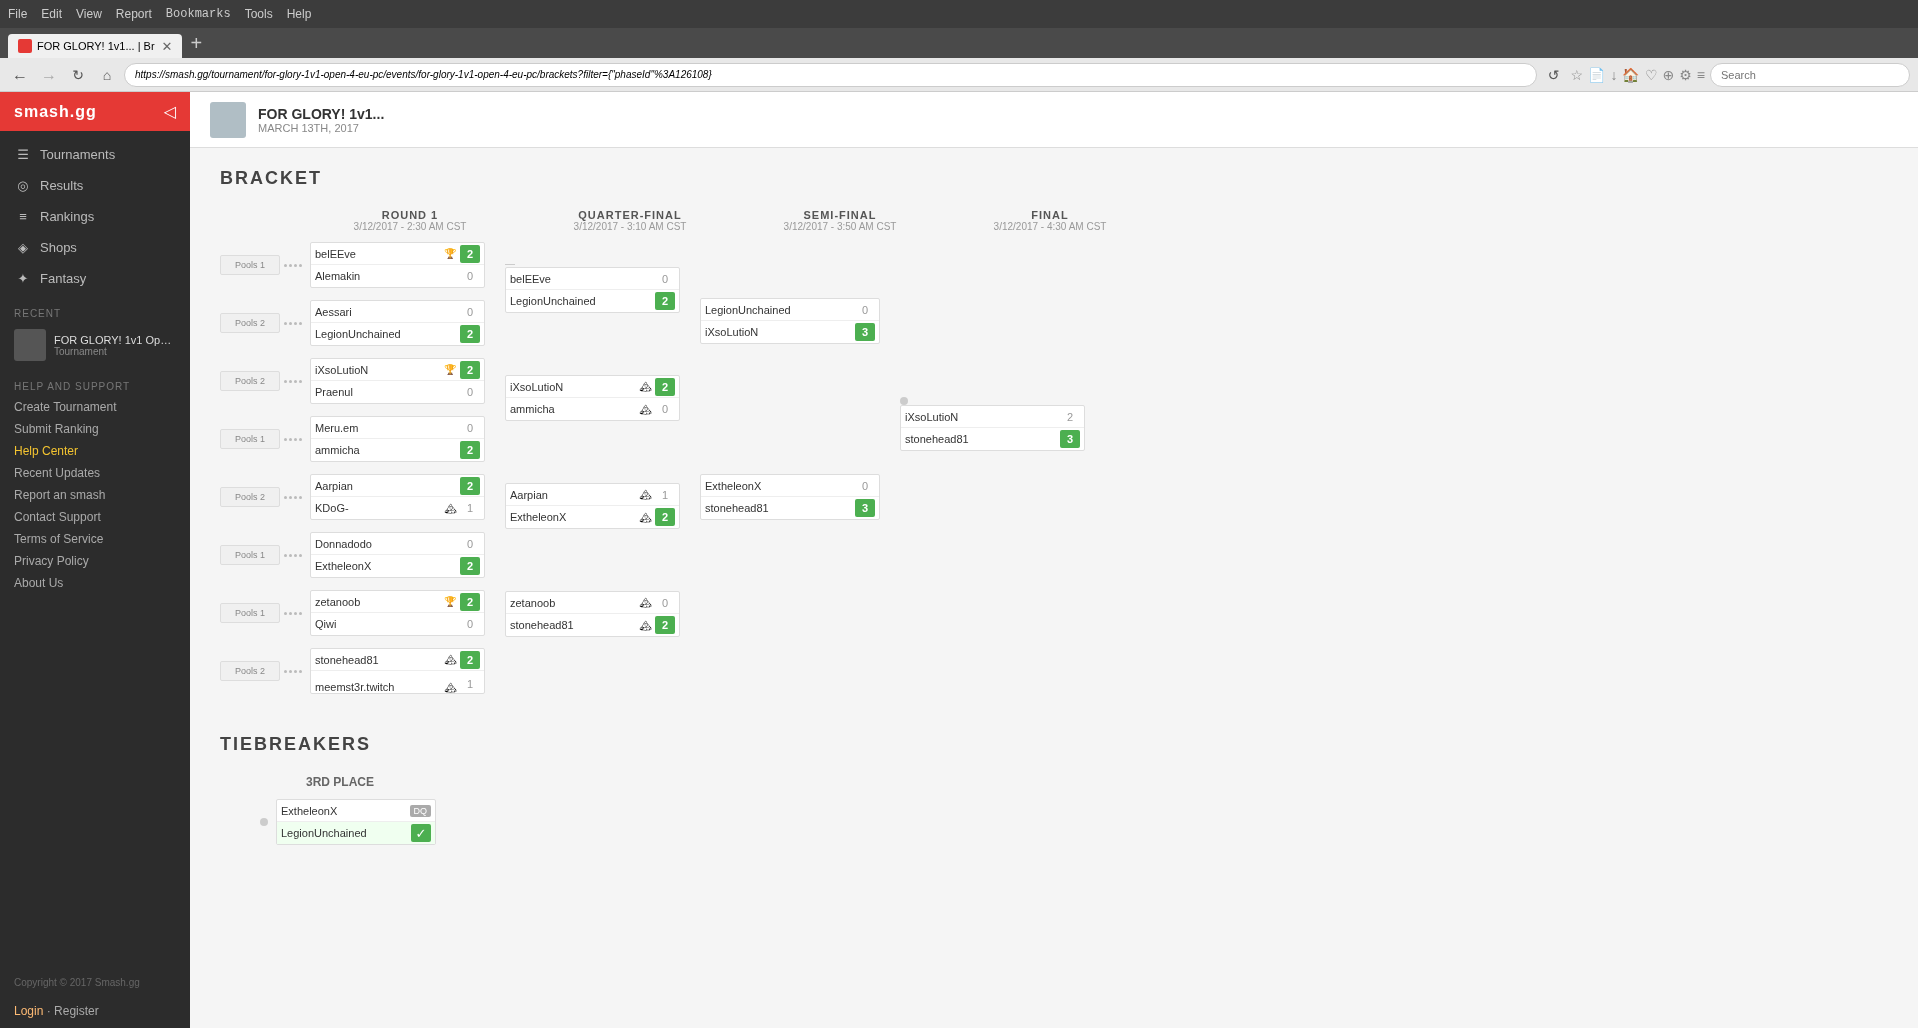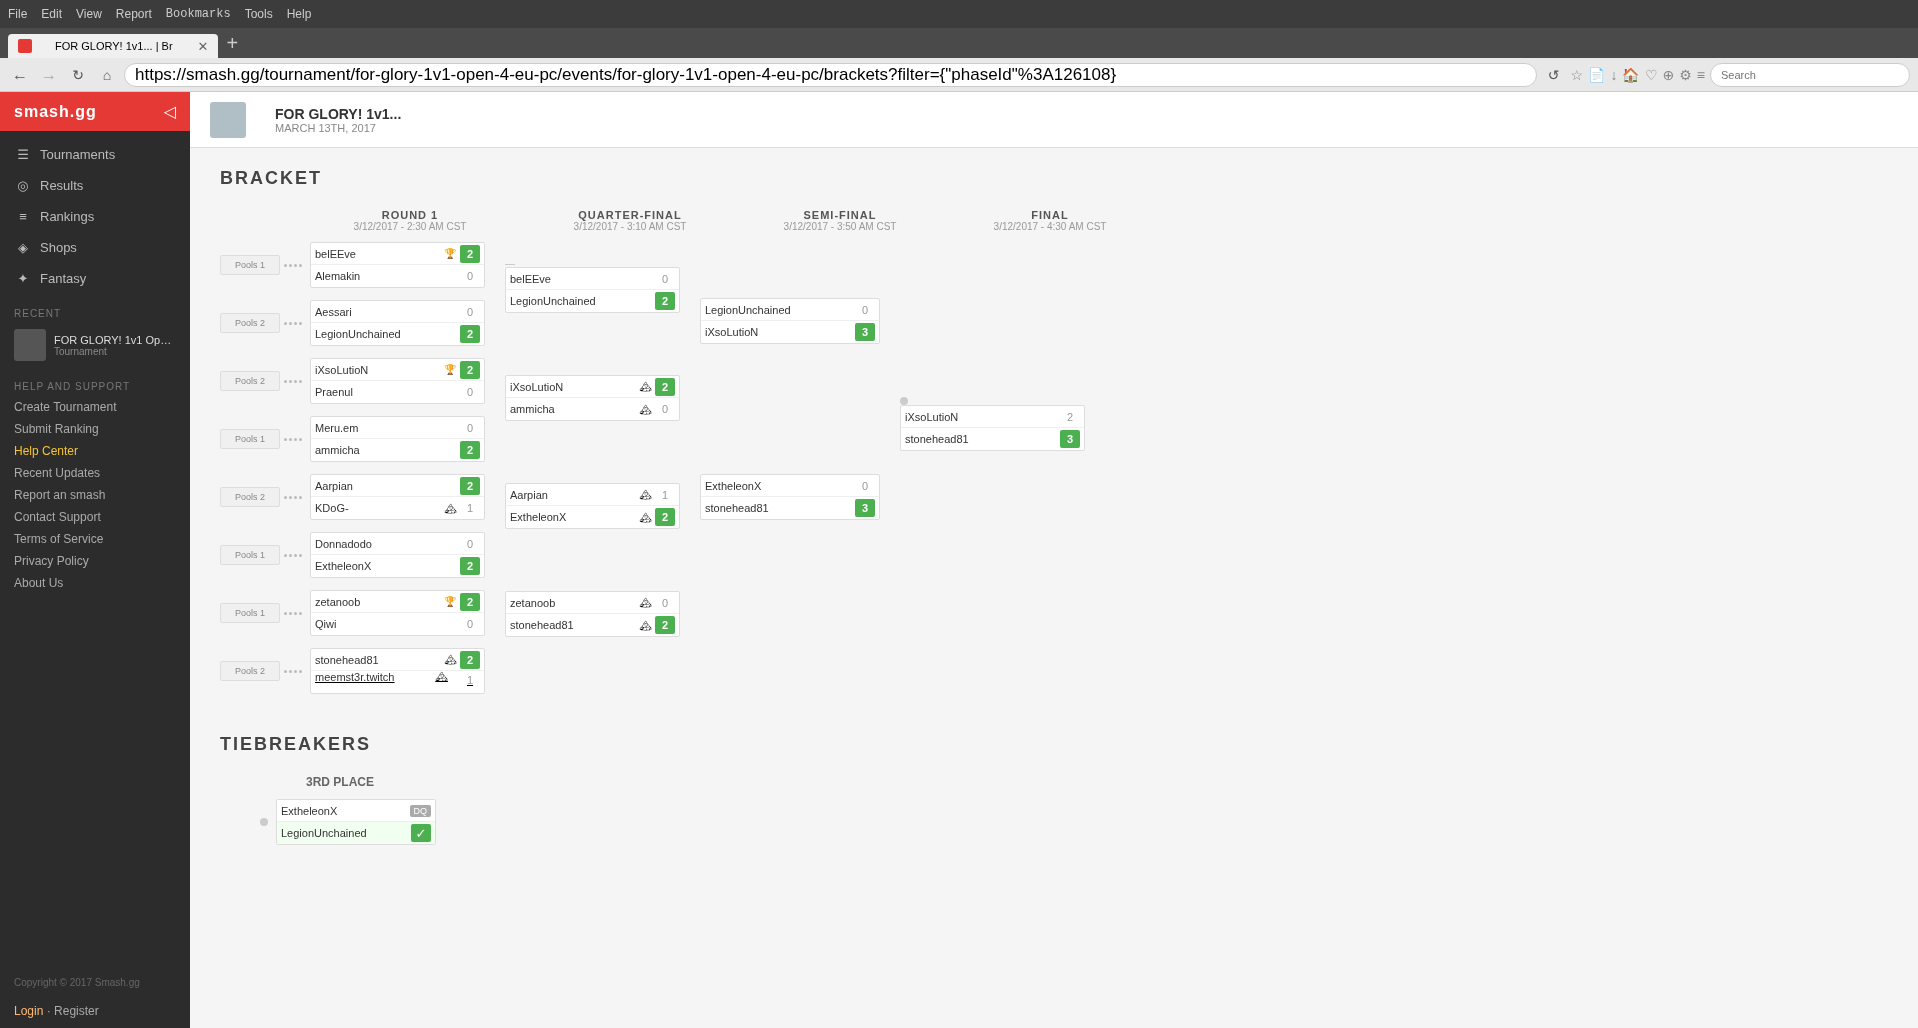--- a/index.html
+++ b/index.html
@@ -16,33 +16,33 @@
     <span style="color:#ccc; font-size:12px; cursor:pointer;">File</span>
     <span style="color:#ccc; font-size:12px; cursor:pointer;">Edit</span>
     <span style="color:#ccc; font-size:12px; cursor:pointer;">View</span>
     <span style="color:#ccc; font-size:12px; cursor:pointer;">Report</span>
     <span style="color:#ccc; font-size:12px; cursor:pointer;font-family:Liberation Mono, monospace;">Bookmarks</span>
     <span style="color:#ccc; font-size:12px; cursor:pointer;">Tools</span>
     <span style="color:#ccc; font-size:12px; cursor:pointer;">Help</span>
   </div>
 </div>
 <div style="background:#4a4a4a; height:30px; display:flex; align-items:flex-end; padding:0 8px; gap:4px;">
-  <div style="background:#f0f0f0; height:24px; display:flex; align-items:center; padding:0 10px; gap:23px; border-radius:4px 4px 0 0; max-width:220px;">
+  <div style="background:#f0f0f0; height:24px; display:flex; align-items:center; padding:0 10px; gap:5px; border-radius:4px 4px 0 0; max-width:220px;">
     <span style="width:14px; height:14px; background:#e53935; border-radius:2px; display:inline-block; flex-shrink:0;"></span>
     <span style="font-size:11px; white-space:nowrap; overflow:hidden; text-overflow:ellipsis; max-width:140px;">FOR GLORY! 1v1... | Br</span>
     <span style="font-size:13px; color:#666; cursor:pointer; margin-left:2px;">✕</span>
   </div>
   <span style="color:#ccc; font-size:20px; cursor:pointer; align-self:center; margin-left:4px;">+</span>
 </div>
 <div style="background:#e8e8e8; height:34px; display:flex; align-items:center; padding:0 8px; gap:5px; border-bottom:1px solid #ccc;">
   <button style="width:24px; height:24px; border:none; background:transparent; cursor:pointer; font-size:16px; color:#555;">←</button>
   <button style="width:24px; height:24px; border:none; background:transparent; cursor:pointer; font-size:16px; color:#aaa;">→</button>
   <button style="width:24px; height:24px; border:none; background:transparent; cursor:pointer; font-size:14px; color:#555;">↻</button>
   <button style="width:24px; height:24px; border:none; background:transparent; cursor:pointer; font-size:14px; color:#555;">⌂</button>
-  <input style="flex: 1 1 0%; height: 24px; border: 1px solid rgb(204, 204, 204); border-radius: 12px; padding: 0px 10px; font-size: 17px; background: rgb(255, 255, 255);" value="https://smash.gg/tournament/for-glory-1v1-open-4-eu-pc/events/for-glory-1v1-open-4-eu-pc/brackets?filter={&quot;phaseId&quot;%3A126108}">
+  <input style="flex: 1 1 0%; height: 24px; border: 1px solid rgb(204, 204, 204); border-radius: 12px; padding: 0px 10px; font-size: 10px; background: rgb(255, 255, 255); font-style: italic;" value="https://smash.gg/tournament/for-glory-1v1-open-4-eu-pc/events/for-glory-1v1-open-4-eu-pc/brackets?filter={&quot;phaseId&quot;%3A126108}">
   <button style="width:24px; height:24px; border:none; background:transparent; cursor:pointer; font-size:14px; color:#555;">↺</button>
   <span style="font-size:14px; color:#888; cursor:pointer;">☆</span>
   <span style="font-size:14px; color:#888; cursor:pointer;">📄</span>
   <span style="font-size:14px; color:#888; cursor:pointer;">↓</span>
   <span style="font-size:14px; color:#888; cursor:pointer;">🏠</span>
   <span style="font-size:14px; color:#888; cursor:pointer;">♡</span>
   <span style="font-size:14px; color:#888; cursor:pointer;">⊕</span>
   <span style="font-size:14px; color:#888; cursor:pointer;">⚙</span>
   <span style="font-size:14px; color:#888; cursor:pointer;">≡</span>
   <input style="width: 200px; height: 24px; border: 1px solid rgb(204, 204, 204); border-radius: 12px; padding: 0px 10px; font-size: 11px; background: rgb(255, 255, 255);" placeholder="Search">
@@ -101,21 +101,21 @@
     <div style="padding:10px 14px; color:#666; font-size:10px; margin-top:auto;">Copyright © 2017 Smash.gg</div>
     <div style="padding:6px 14px 10px; color:#aaa; font-size:12px;">
       <a style="color:#fdba74; text-decoration:none; cursor:pointer;">Login</a>
       <span> · </span>
       <a style="color:#aaa; text-decoration:none; cursor:pointer;">Register</a>
     </div>
   </div>
 
   <div style="flex:1; overflow-y:auto; background:#f5f5f5;">
 
-    <div style="background:#fff; border-bottom:1px solid #ddd; padding:0 20px; display:flex; align-items:center; gap:29px; height:56px;">
+    <div style="background:#fff; border-bottom:1px solid #ddd; padding:0 20px; display:flex; align-items:center; gap:12px; height:56px;">
       <div style="width:36px; height:36px; background:#b0bec5; border-radius:3px; flex-shrink:0;"></div>
       <div>
         <div style="font-size:14px; font-weight:bold; color:#333;">FOR GLORY! 1v1...</div>
         <div style="font-size:11px; color:#888; text-transform:uppercase;">MARCH 13TH, 2017</div>
       </div>
     </div>
 
     <div style="padding:20px 30px;">
       <div style="font-size:18px; font-weight:bold; color:#444; letter-spacing:2px; margin-bottom:20px;">BRACKET</div>
 
@@ -293,21 +293,21 @@
               <span style="width:3px;height:3px;background:#bbb;border-radius:50%;display:inline-block;"></span>
               <span style="width:3px;height:3px;background:#bbb;border-radius:50%;display:inline-block;"></span>
               <span style="width:3px;height:3px;background:#bbb;border-radius:50%;display:inline-block;"></span>
             </div>
             <div style="border:1px solid #ddd; border-radius:2px; background:#fff; width:175px; flex-shrink:0;">
               <div style="display:flex; align-items:center; height:22px; padding:0 4px; border-bottom:1px solid #eee; gap:3px;">
                 <span style="flex:1; font-size:11px; color:#333;">stonehead81</span>
                 <span style="font-size:10px;">🏔</span>
                 <span style="width:20px; height:18px; background:#4caf50; color:#fff; display:flex; align-items:center; justify-content:center; font-size:11px; font-weight:bold; border-radius:2px; flex-shrink:0;">2</span>
               </div>
-              <div style="display:flex; align-items:flex-start; height:22px; padding:0 4px; gap:12px;text-decoration:underline;">
+              <div style="display:flex; align-items:flex-end; height:22px; padding:0 4px; gap:3px;">
                 <span style="flex:1; font-size:11px; color:#333;">meemst3r.twitch</span>
                 <span style="font-size:10px;">🏔</span>
                 <span style="width:20px; height:18px; color:#999; display:flex; align-items:center; justify-content:center; font-size:11px; border-radius:2px; flex-shrink:0;">1</span>
               </div>
             </div>
           </div>
         </div>
 
         <div style="width:20px;"></div>
 

